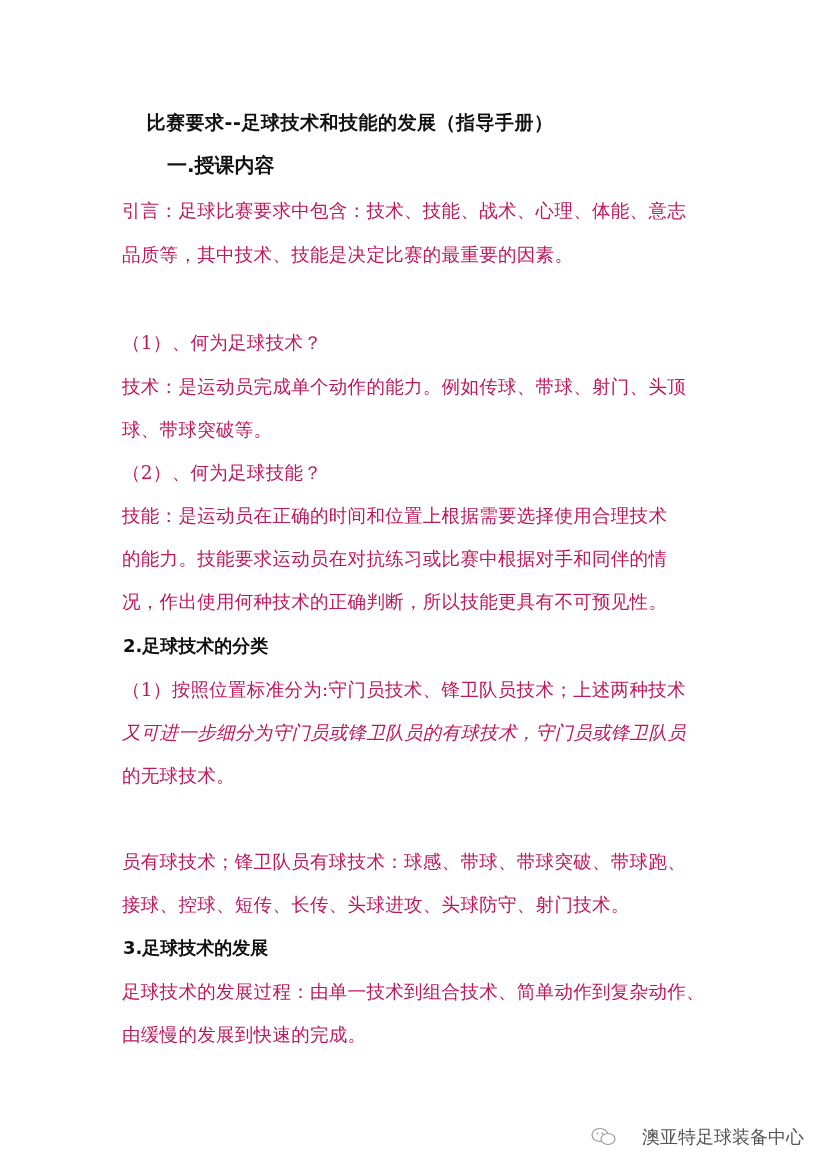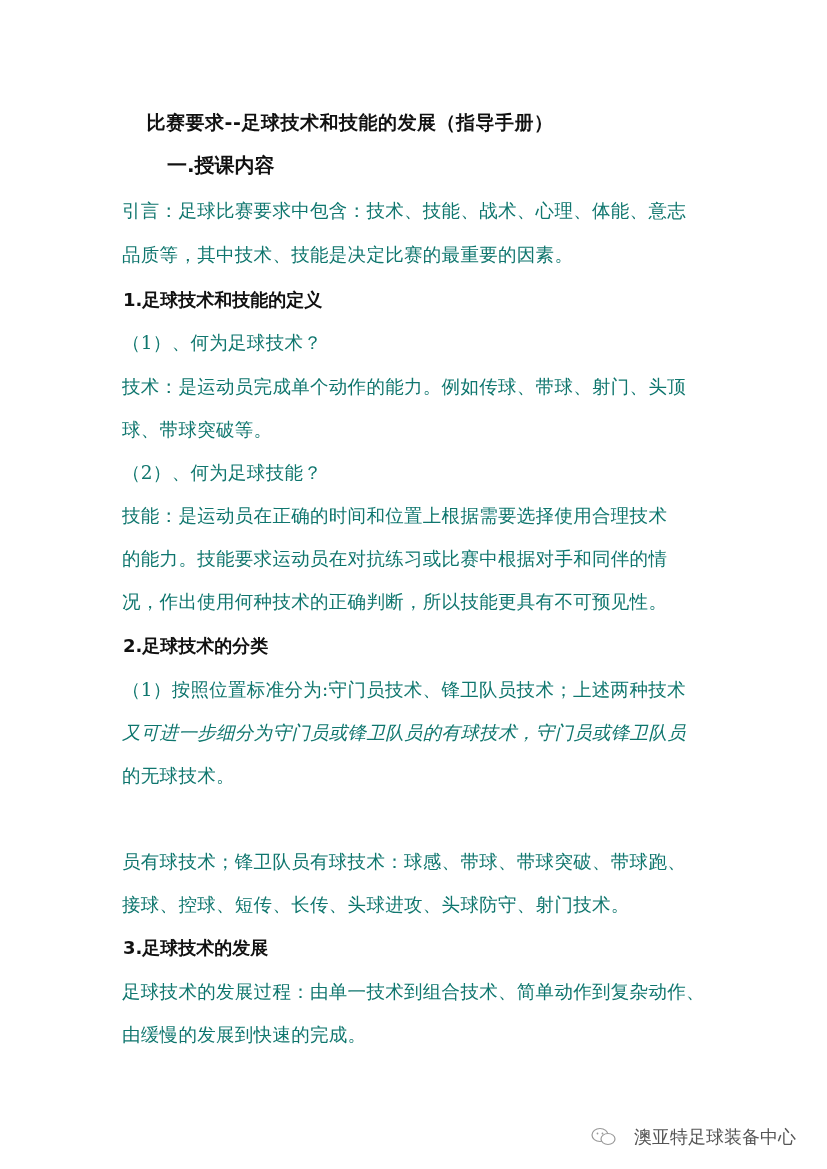--- a/index.html
+++ b/index.html
@@ -19,42 +19,41 @@
       font-family: "DejaVu Sans", "Liberation Sans", sans-serif;
       font-weight: bold; font-size: 20px; color: #111; margin-left: 44px;
     }
     .h2 {
       position: absolute; left: 123px;
       font-family: "DejaVu Sans", "Liberation Sans", sans-serif;
       font-weight: bold; font-size: 18px; color: #111;
     }
     .line {
       position: absolute; left: 122px; width: 600px; white-space: nowrap;
-      font-size: 18.5px; color: #0f766e; letter-spacing: 0.3px;
+      font-size: 18.5px; color: #be185d; letter-spacing: 0.3px;
     }
     .footer {
       position: absolute; left: 590px; top: 1124px; height: 26px;
-      display: flex; align-items: center; gap: 16px;
+      display: flex; align-items: center; gap: 24px;
       font-family: "DejaVu Sans", "Liberation Sans", sans-serif;
       font-size: 18px; color: #555;
     }
     .wechat-icon { width: 28px; height: 22px; display: inline-block; }
   </style>
 </head>
 <body>
 
 <div class="page">
   <div class="title">比赛要求--足球技术和技能的发展（指导手册）</div>
 
   <div class="h1" style="top:152px;">一.授课内容</div>
 
   <div class="line" style="top:198px;">引言：足球比赛要求中包含：技术、技能、战术、心理、体能、意志</div>
   <div class="line" style="top:242px;">品质等，其中技术、技能是决定比赛的最重要的因素。</div>
 
-  <div class="h2" style="top:288px;">1.足球技术和技能的定义</div>
   <div class="line" style="top:330px;">（1）、何为足球技术？</div>
   <div class="line" style="top:374px;">技术：是运动员完成单个动作的能力。例如传球、带球、射门、头顶</div>
   <div class="line" style="top:417px;">球、带球突破等。</div>
   <div class="line" style="top:460px;">（2）、何为足球技能？</div>
   <div class="line" style="top:503px;"> 技能：是运动员在正确的时间和位置上根据需要选择使用合理技术</div>
   <div class="line" style="top:546px;">的能力。技能要求运动员在对抗练习或比赛中根据对手和同伴的情</div>
   <div class="line" style="top:589px;">况，作出使用何种技术的正确判断，所以技能更具有不可预见性。</div>
 
   <div class="h2" style="top:634px;">2.足球技术的分类</div>
   <div class="line" style="top:677px;">（1）按照位置标准分为:守门员技术、锋卫队员技术；上述两种技术</div>

